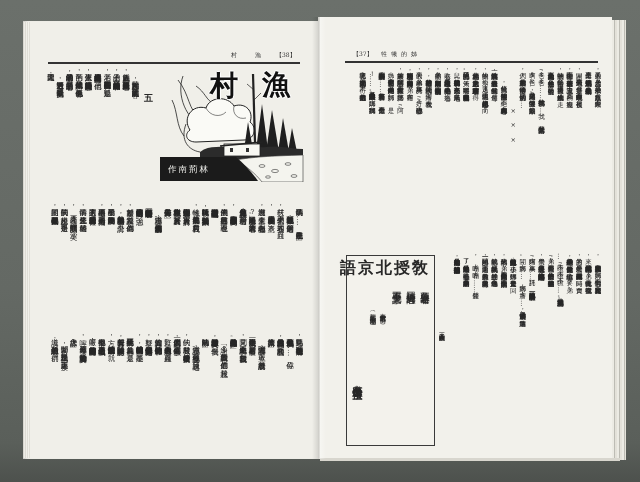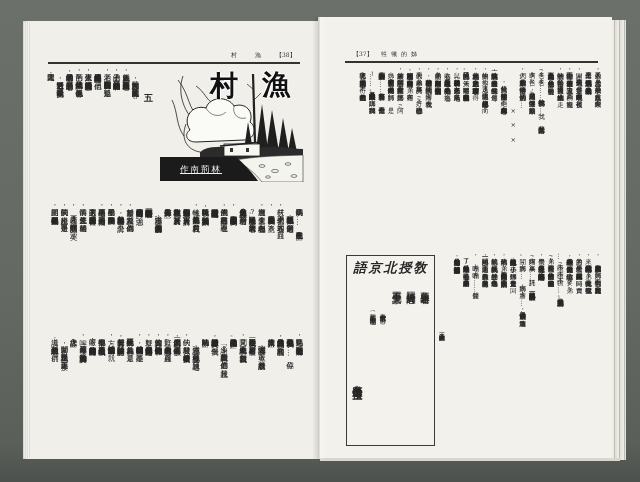--- a/index.html
+++ b/index.html
@@ -38,25 +38,25 @@
   .rt2 { left: 451px; top: 253px; width: 151px; height: 196px; }
 
   .section-no { left: 144px; top: 92px; font-size: 9px; font-weight: bold; }
   .date-col { left: 437px; top: 330px; width: 9px; height: 84px; writing-mode: vertical-rl;
               font-size: 5.8px; line-height: 9px; white-space: nowrap; }
 
   
   .art { left: 160px; top: 66px; width: 145px; height: 116px; }
   .title-char { font-size: 28px; line-height: 30px; font-weight: bold; color: #111;
                 text-shadow: 1px 0 #fff, -1px 0 #fff, 0 1px #fff, 0 -1px #fff; }
-  .author { left: 180px; top: 164px; font-size: 8.5px; line-height: 10px; color: #f4f4f0; letter-spacing: 2px; white-space: nowrap; text-decoration: underline; }
+  .author { left: 168px; top: 164px; font-size: 8.5px; line-height: 10px; color: #f4f4f0; letter-spacing: 2px; white-space: nowrap; }
 
   
   .ad-box { left: 346px; top: 255px; width: 89px; height: 191px; border: 1px solid #3a3a3a; box-sizing: border-box; background: #f3f2ec; }
-  .ad-title { left: 352px; top: 261px; width: 78px; text-align: center; font-size: 13px; line-height: 14px; font-weight: bold; letter-spacing: 2px; white-space: nowrap; font-style: italic; }
+  .ad-title { left: 352px; top: 261px; width: 78px; text-align: center; font-size: 16px; line-height: 14px; font-weight: bold; letter-spacing: 2px; white-space: nowrap; }
   .ad-lines { left: 390px; top: 284px; width: 42px; height: 74px; font-size: 9.4px; line-height: 14px; letter-spacing: 0.6px; }
   .ad-addr  { left: 368px; top: 308px; width: 20px; height: 92px; font-size: 6.3px; line-height: 10px; letter-spacing: 0.6px; }
   .ad-loc   { left: 351px; top: 377px; width: 12px; height: 68px; font-size: 10px; line-height: 12px; letter-spacing: 1px; font-weight: bold; }
 </style>
 </head>
 <body>
 
 <div class="abs page-left"></div>
 <div class="abs edge-left"></div>
 <div class="abs page-right"></div>

